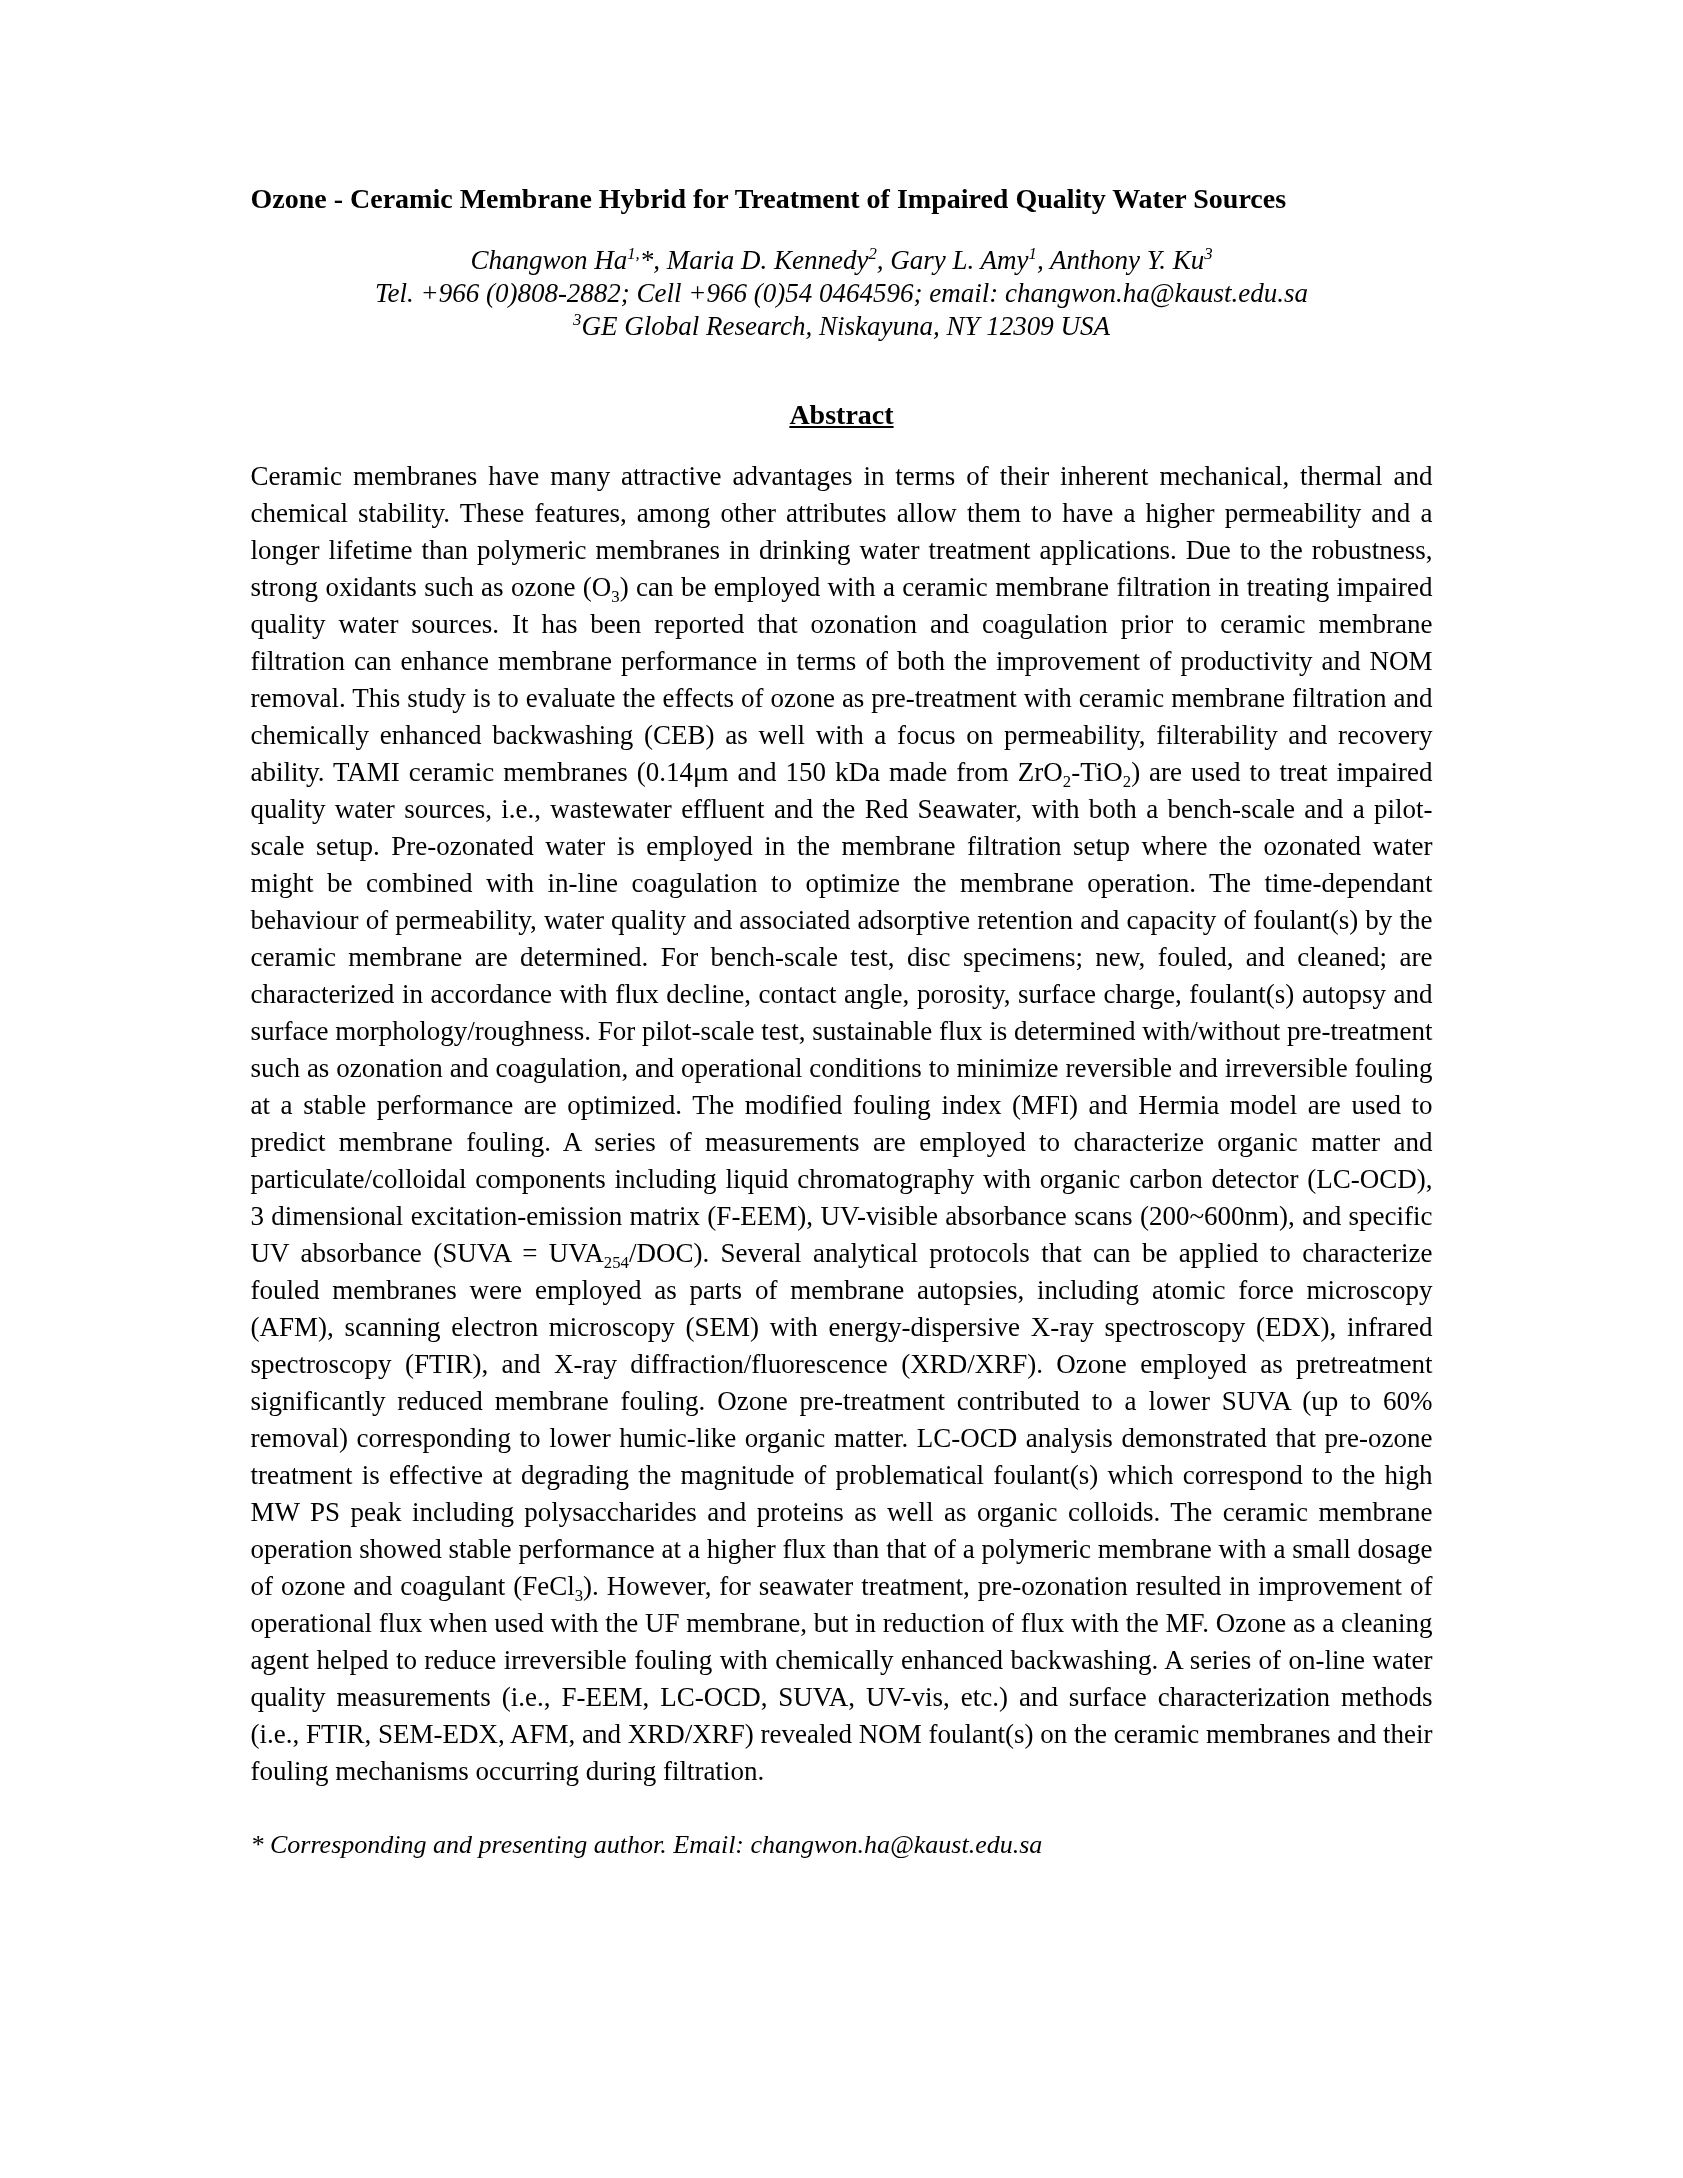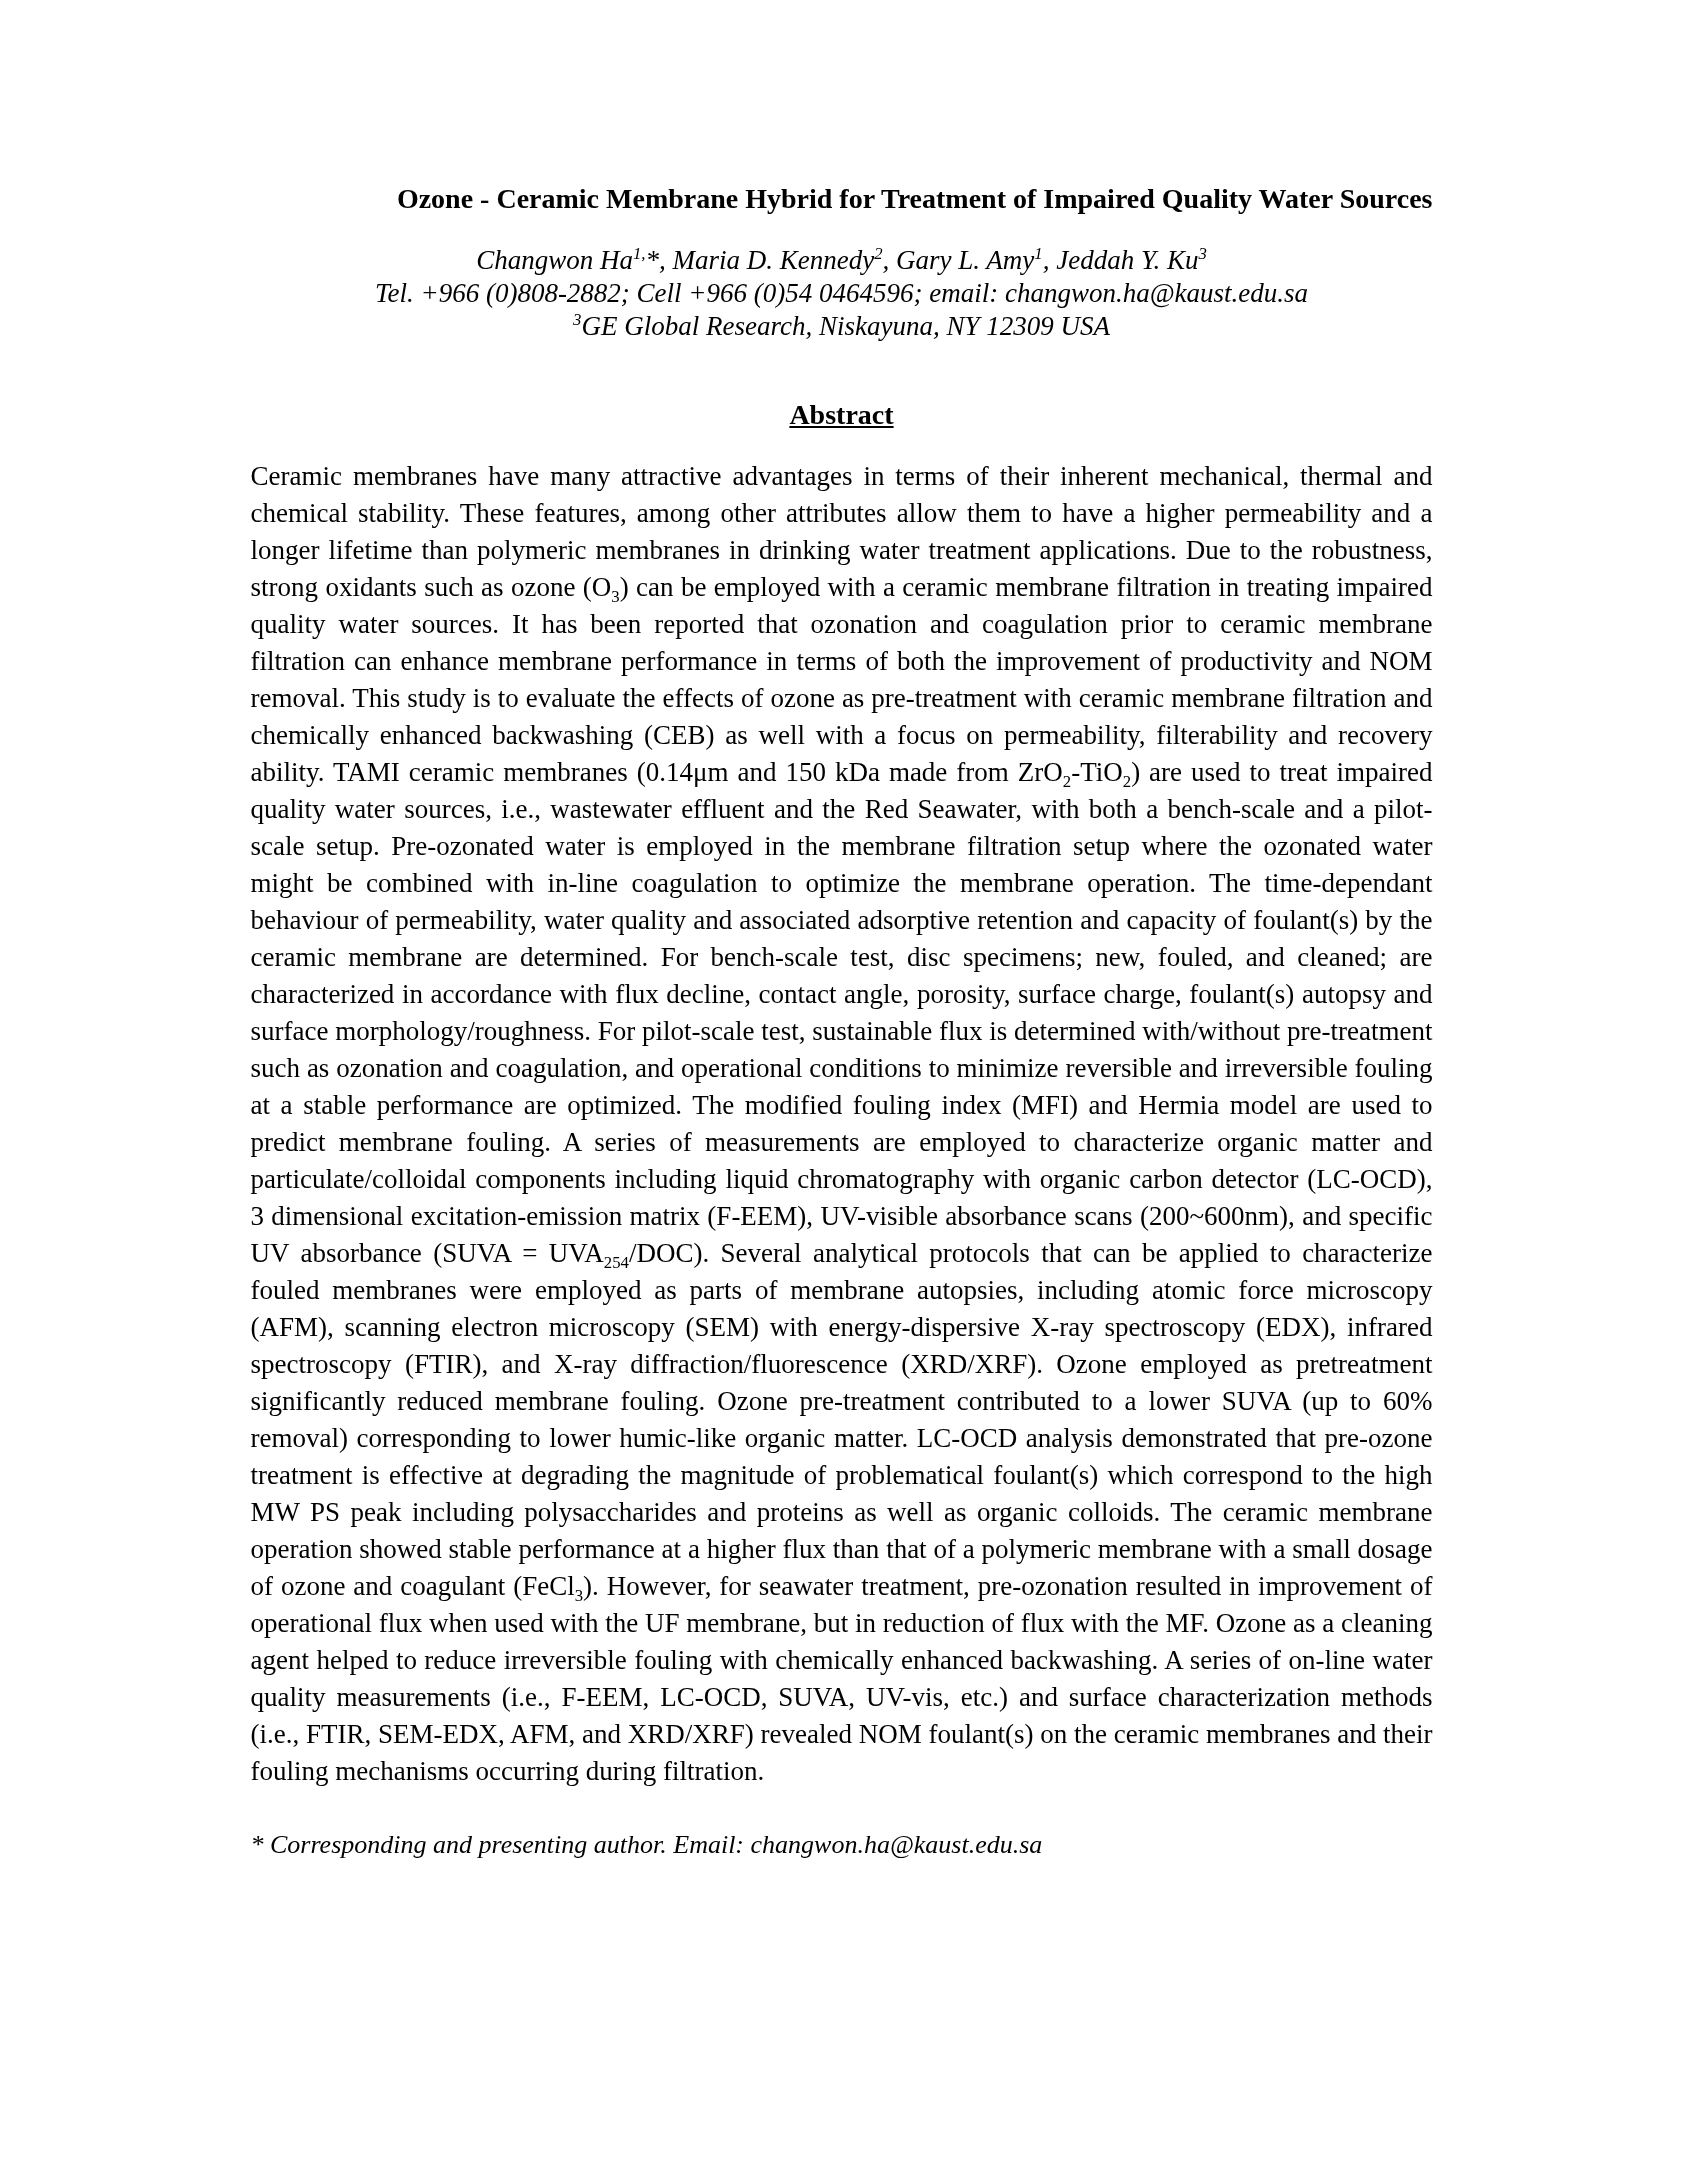--- a/index.html
+++ b/index.html
@@ -10,21 +10,21 @@
     color: #000000;
     font-family: "Liberation Serif", "DejaVu Serif", serif;
   }
   .page {
     width: 1182px;
     margin: 0 auto;
     padding-top: 182px;
     box-sizing: content-box;
   }
   .paper-title {
-    text-align: right;
+    text-align: left;
     font-weight: bold;
     font-size: 28px;
     line-height: 34px;
   }
   .header-block {
     text-align: center;
     font-style: italic;
     font-size: 27px;
     line-height: 33px;
     margin-top: 28px;
@@ -61,21 +61,21 @@
   }
 </style>
 </head>
 <body>
 
 <div class="page">
 
   <div class="paper-title">Ozone - Ceramic Membrane Hybrid for Treatment of Impaired Quality Water Sources</div>
 
   <div class="header-block">
-    <div><span>Changwon Ha</span><sup>1,</sup><span>*, Maria D. Kennedy</span><sup>2</sup><span>, Gary L. Amy</span><sup>1</sup><span>, Jeddah Y. Ku</span><sup>3</sup></div>
+    <div><span>Changwon Ha</span><sup>1,</sup><span>*, Maria D. Kennedy</span><sup>2</sup><span>, Gary L. Amy</span><sup>1</sup><span>, Anthony Y. Ku</span><sup>3</sup></div>
     <div><span>Tel. +966 (0)808-2882; Cell +966 (0)54 0464596; email: changwon.ha@kaust.edu.sa</span></div>
     <div><sup>3</sup><span>GE Global Research, Niskayuna, NY 12309 USA</span></div>
   </div>
 
   <div class="abstract-heading-wrap">
     <span class="abstract-heading">Abstract</span>
   </div>
 
   <p class="abstract-body"><span>Ceramic membranes have many attractive advantages in terms of their inherent mechanical, thermal and chemical stability. These features, among other attributes allow them to have a higher permeability and a longer lifetime than polymeric membranes in drinking water treatment applications. Due to the robustness, strong oxidants such as ozone (O</span><sub>3</sub><span>) can be employed with a ceramic membrane filtration in treating impaired quality water sources. It has been reported that ozonation and coagulation prior to ceramic membrane filtration can enhance membrane performance in terms of both the improvement of productivity and NOM removal. This study is to evaluate the effects of ozone as pre-treatment with ceramic membrane filtration and chemically enhanced backwashing (CEB) as well with a focus on permeability, filterability and recovery ability. TAMI ceramic membranes (0.14μm and 150 kDa made from ZrO</span><sub>2</sub><span>-TiO</span><sub>2</sub><span>) are used to treat impaired quality water sources, i.e., wastewater effluent and the Red Seawater, with both a bench-scale and a pilot-scale setup. Pre-ozonated water is employed in the membrane filtration setup where the ozonated water might be combined with in-line coagulation to optimize the membrane operation. The time-dependant behaviour of permeability, water quality and associated adsorptive retention and capacity of foulant(s) by the ceramic membrane are determined. For bench-scale test, disc specimens; new, fouled, and cleaned; are characterized in accordance with flux decline, contact angle, porosity, surface charge, foulant(s) autopsy and surface morphology/roughness. For pilot-scale test, sustainable flux is determined with/without pre-treatment such as ozonation and coagulation, and operational conditions to minimize reversible and irreversible fouling at a stable performance are optimized. The modified fouling index (MFI) and Hermia model are used to predict membrane fouling. A series of measurements are employed to characterize organic matter and particulate/colloidal components including liquid chromatography with organic carbon detector (LC-OCD), 3 dimensional excitation-emission matrix (F-EEM), UV-visible absorbance scans (200~600nm), and specific UV absorbance (SUVA = UVA</span><sub>254</sub><span>/DOC). Several analytical protocols that can be applied to characterize fouled membranes were employed as parts of membrane autopsies, including atomic force microscopy (AFM), scanning electron microscopy (SEM) with energy-dispersive X-ray spectroscopy (EDX), infrared spectroscopy (FTIR), and X-ray diffraction/fluorescence (XRD/XRF). Ozone employed as pretreatment significantly reduced membrane fouling. Ozone pre-treatment contributed to a lower SUVA (up to 60% removal) corresponding to lower humic-like organic matter. LC-OCD analysis demonstrated that pre-ozone treatment is effective at degrading the magnitude of problematical foulant(s) which correspond to the high MW PS peak including polysaccharides and proteins as well as organic colloids. The ceramic membrane operation showed stable performance at a higher flux than that of a polymeric membrane with a small dosage of ozone and coagulant (FeCl</span><sub>3</sub><span>). However, for seawater treatment, pre-ozonation resulted in improvement of operational flux when used with the UF membrane, but in reduction of flux with the MF.  Ozone as a cleaning agent helped to reduce irreversible fouling with chemically enhanced backwashing. A series of on-line water quality measurements (i.e., F-EEM, LC-OCD, SUVA, UV-vis, etc.) and surface characterization methods (i.e., FTIR, SEM-EDX, AFM, and XRD/XRF) revealed NOM foulant(s) on the ceramic membranes and their fouling mechanisms occurring during filtration.</span></p>
 

